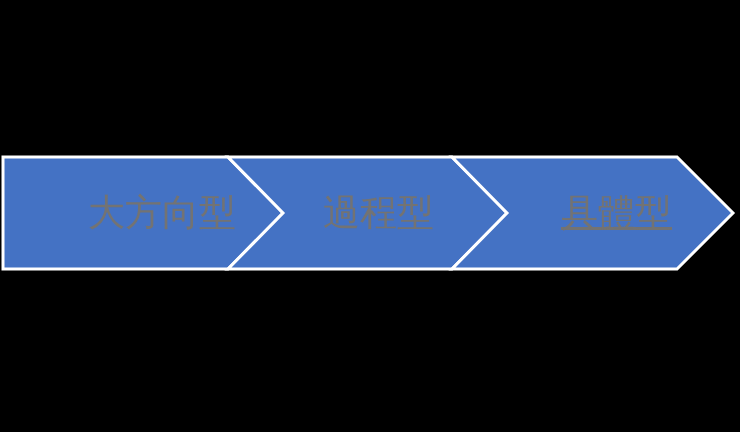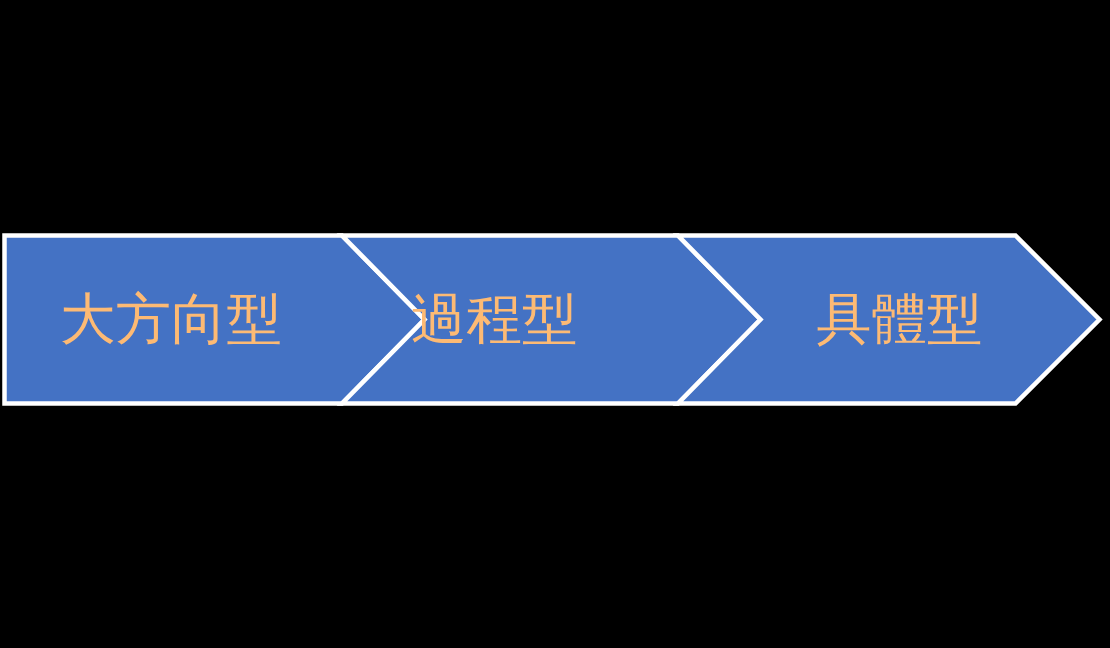--- a/index.html
+++ b/index.html
@@ -1,23 +1,23 @@
 <!DOCTYPE html>
 <html><head>
 <meta charset="utf-8">
 <style>
   html,body{margin:0;padding:0;background:#000;}
   body{width:740px;height:432px;position:relative;overflow:hidden;font-family:"DejaVu Sans",sans-serif;}
   svg{position:absolute;left:0;top:0;}
-  .label{position:absolute;top:190px;height:46px;line-height:46px;color:#fdba74;font-size:37px;text-align:left;white-space:nowrap;}
+  .label{position:absolute;top:190px;height:46px;line-height:46px;color:#737373;font-size:37px;text-align:right;white-space:nowrap;}
 </style>
 </head>
 <body>
 
 <svg width="740" height="432">
   <polygon points="3,157 228,157 283,213 228,269 3,269" fill="#4472c4" stroke="#ffffff" stroke-width="3" stroke-linejoin="miter"></polygon>
   <polygon points="228,157 452,157 507,213 452,269 228,269 283,213" fill="#4472c4" stroke="#ffffff" stroke-width="3" stroke-linejoin="miter"></polygon>
   <polygon points="452,157 677,157 733,213 677,269 452,269 507,213" fill="#4472c4" stroke="#ffffff" stroke-width="3" stroke-linejoin="miter"></polygon>
 </svg>
 
 <div class="label" style="left:40px;width:196px;">大方向型</div>
 <div class="label" style="left:274px;width:160px;">過程型</div>
-<div class="label" style="left:544px;width:160px;">具體型</div>
+<div class="label" style="left:512px;width:160px;text-decoration:underline;">具體型</div>
 
 </body></html>

